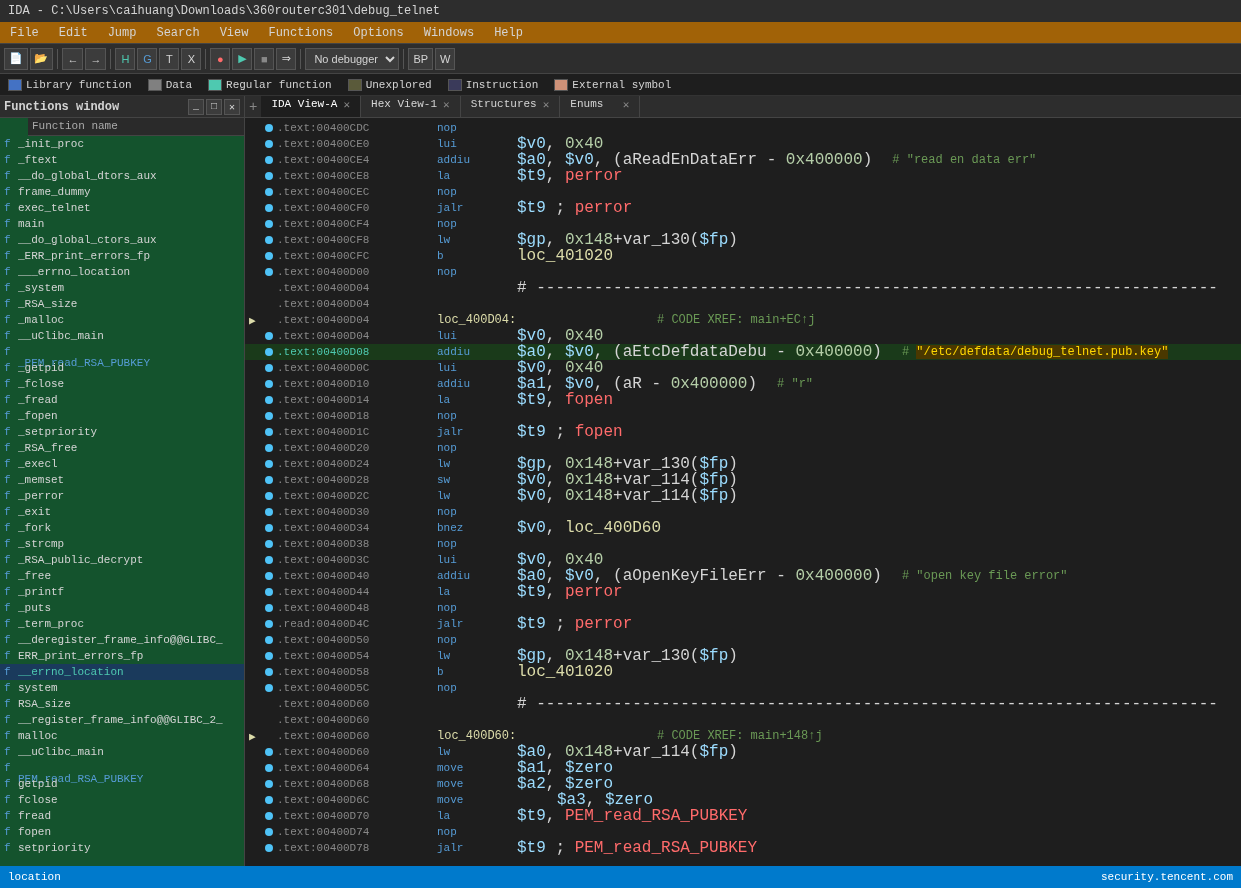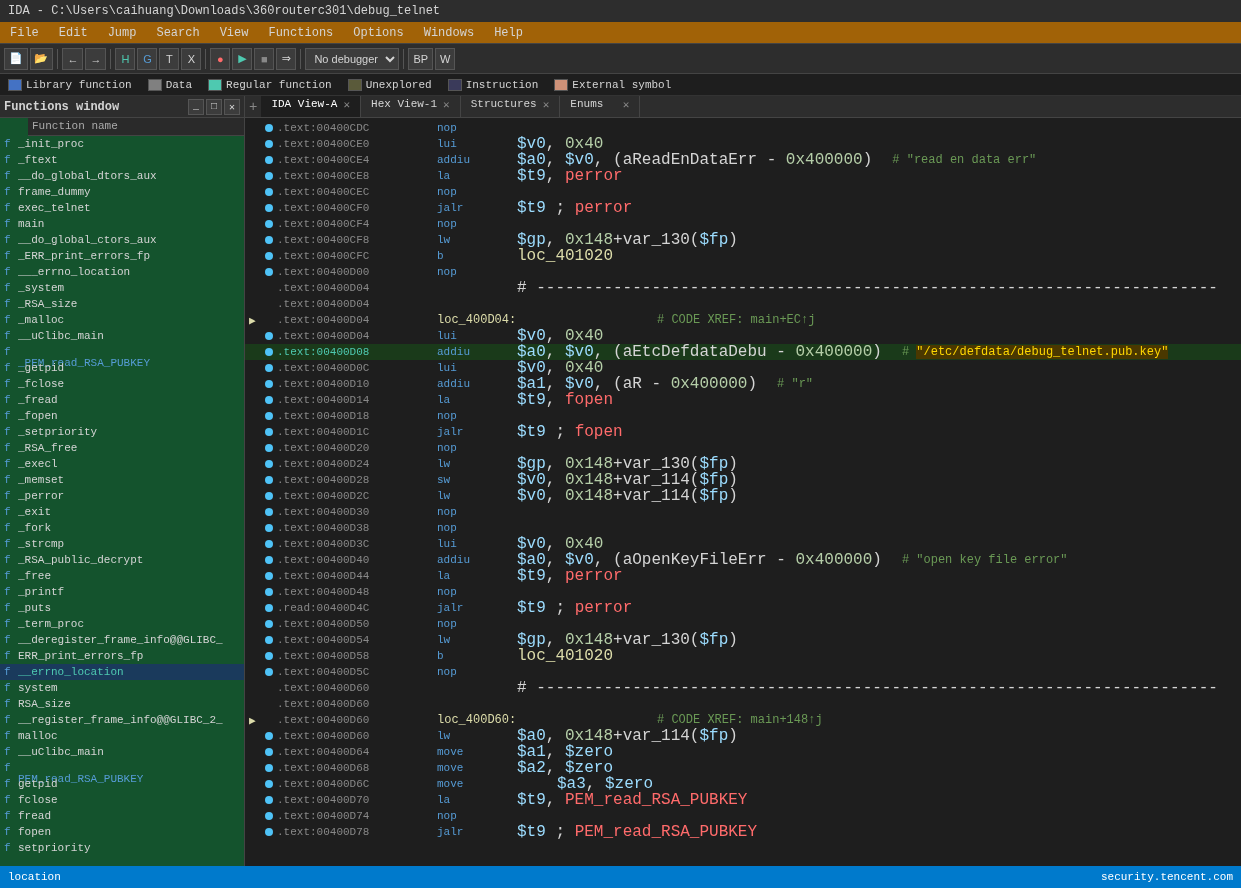--- a/index.html
+++ b/index.html
@@ -732,20 +732,27 @@
         </div>
         <div class="disasm-line">
           <span class="arrow-indicator"> </span>
           <span class="dot-blue"></span>
           <span class="addr">.text:00400D30</span>
           <span class="mnemonic">nop</span>
         </div>
         <div class="disasm-line">
           <span class="arrow-indicator"> </span>
           <span class="dot-blue"></span>
+          <span class="addr">.text:00400D34</span>
+          <span class="mnemonic">bnez</span>
+          <span class="operand"><span style="color:#9cdcfe;">$v0</span>, <span style="color:#dcdcaa;">loc_400D60</span></span>
+        </div>
+        <div class="disasm-line">
+          <span class="arrow-indicator"> </span>
+          <span class="dot-blue"></span>
           <span class="addr">.text:00400D38</span>
           <span class="mnemonic">nop</span>
         </div>
         <div class="disasm-line">
           <span class="arrow-indicator"> </span>
           <span class="dot-blue"></span>
           <span class="addr">.text:00400D3C</span>
           <span class="mnemonic">lui</span>
           <span class="operand"><span style="color:#9cdcfe;">$v0</span>, <span style="color:#b5cea8;">0x40</span></span>
         </div>

